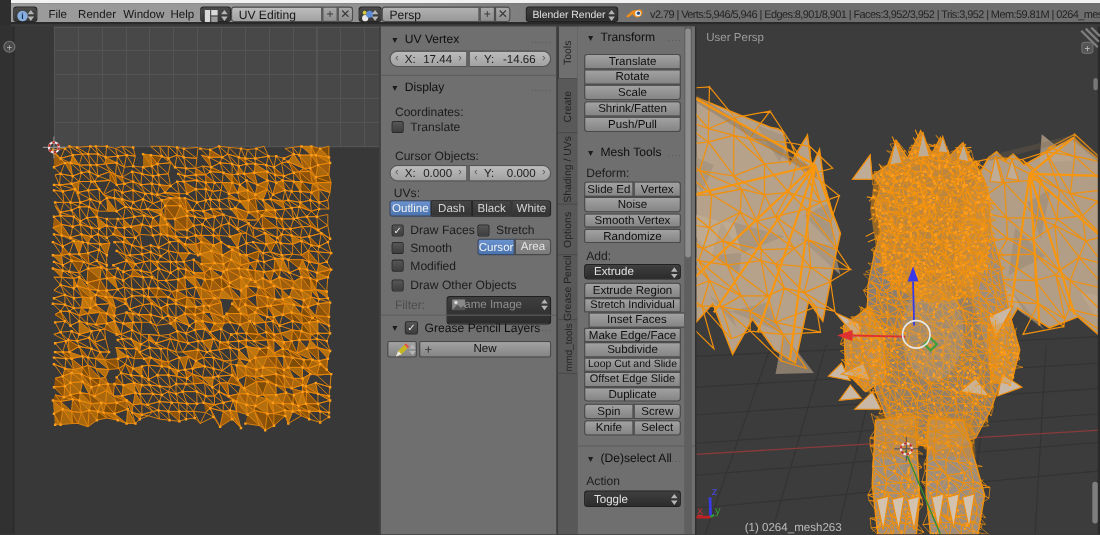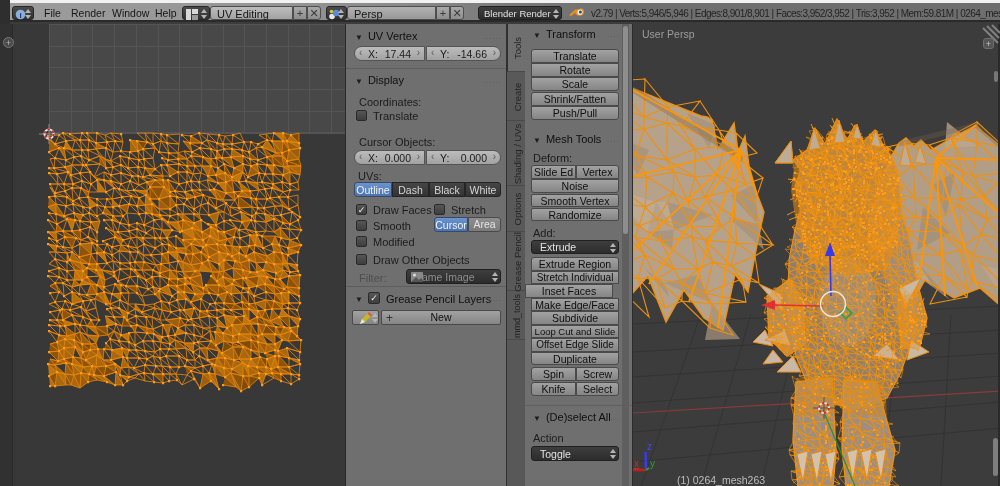--- a/index.html
+++ b/index.html
@@ -153,21 +153,21 @@
       <div class="plabel" style="left:105px;top:180px">Stretch</div>
   <div class="cb" style="left:10px;top:196px"></div>
       <div class="plabel" style="left:27px;top:196px">Smooth</div>
   <div class="bluebtn" style="left:88px;top:193px;width:34px;height:15px;line-height:14px;border-radius:3px 0 0 3px">Cursor</div>
   <div class="btn" style="left:122px;top:193px;width:33px;height:15px;line-height:13px;border-radius:0 3px 3px 0;background:linear-gradient(#8e8e8e,#7a7a7a);color:#e4e4e4">Area</div>
   <div class="cb" style="left:10px;top:212px"></div>
       <div class="plabel" style="left:27px;top:212px">Modified</div>
   <div class="cb" style="left:10px;top:230px"></div>
       <div class="plabel" style="left:27px;top:230px">Draw Other Objects</div>
   <div class="plabel" style="left:13px;top:248px;color:#4e4e4e">Filter:</div>
-  <div class="ddown" style="left:60px;top:245px;width:95px;height:15px;line-height:14px;color:#8e8e8e;">Same Image<div class="spin"></div>
+  <div class="ddown" style="left:60px;top:245px;width:95px;height:26px;line-height:14px;color:#8e8e8e;">Same Image<div class="spin"></div>
     <svg width="12" height="10" style="position:absolute;left:4px;top:2px">
           <rect width="12" height="10" rx="1" fill="#888"></rect>
           <circle cx="3.5" cy="3" r="1.5" fill="#ddd"></circle>
           <path d="M1 9 L5 5 L8 8 L10 6 L12 8 V10 H1Z" fill="#555"></path>
         </svg>
   </div>
   <div style="position:absolute;left:0;top:262px;width:161px;border-top:1px solid #5e5e5e"></div>
   <div class="phead" style="left:9px;top:268px">&nbsp;</div>
   <div class="cb" style="left:22px;top:268px;width:12px;height:12px">✓</div>
   <div class="plabel" style="left:40px;top:269px;font-size:11px;color:#0f0f0f">Grease Pencil Layers</div>
@@ -217,21 +217,21 @@
   <div class="plabel" style="left:8px;top:128px">Deform:</div>
   <div class="btn" style="left:6px;top:141px;width:45px;height:14px;border-radius:3px 0 0 0">Slide Ed</div>
   <div class="btn" style="left:51px;top:141px;width:43px;height:14px;border-radius:0 3px 0 0">Vertex</div>
   <div class="btn" style="left:6px;top:155px;width:88px;height:14px;border-radius:0 0 3px 3px">Noise</div>
   <div class="btn" style="left:6px;top:170px;width:88px;height:13px">Smooth Vertex</div>
   <div class="btn" style="left:6px;top:184px;width:88px;height:13px">Randomize</div>
   <div class="plabel" style="left:8px;top:203px">Add:</div>
   <div class="ddown" style="left:6px;top:216px;width:88px;height:14px;line-height:13px">Extrude<div class="spin"></div></div>
   <div class="btn" style="left:6px;top:233px;width:88px;height:13.5px;border-radius:3px 3px 0 0">Extrude Region</div>
   <div class="btn" style="left:6px;top:246.5px;width:88px;height:13.5px;border-radius:0;font-size:10px">Stretch Individual</div>
-  <div class="btn" style="left:0;top:260px;width:88px;height:13.5px;border-radius:0">Inset Faces</div>
+  <div class="btn" style="left:10px;top:260px;width:88px;height:13.5px;border-radius:0">Inset Faces</div>
   <div class="btn" style="left:6px;top:273.5px;width:88px;height:13.5px;border-radius:0">Make Edge/Face</div>
   <div class="btn" style="left:6px;top:287px;width:88px;height:13.5px;border-radius:0">Subdivide</div>
   <div class="btn" style="left:6px;top:300.5px;width:88px;height:13.5px;border-radius:0;font-size:9.5px">Loop Cut and Slide</div>
   <div class="btn" style="left:6px;top:314px;width:88px;height:13.5px;border-radius:0;font-size:10px">Offset Edge Slide</div>
   <div class="btn" style="left:6px;top:327.5px;width:88px;height:13.5px;border-radius:0 0 3px 3px">Duplicate</div>
   <div class="btn" style="left:6px;top:343px;width:45px;height:14px;border-radius:3px 0 0 3px">Spin</div>
   <div class="btn" style="left:51px;top:343px;width:43px;height:14px;border-radius:0 3px 3px 0">Screw</div>
   <div class="btn" style="left:6px;top:358px;width:45px;height:14px;border-radius:3px 0 0 3px">Knife</div>
   <div class="btn" style="left:51px;top:358px;width:43px;height:14px;border-radius:0 3px 3px 0">Select</div>
   <div style="position:absolute;left:0;top:381px;width:107px;border-top:1px solid #5e5e5e"></div>

